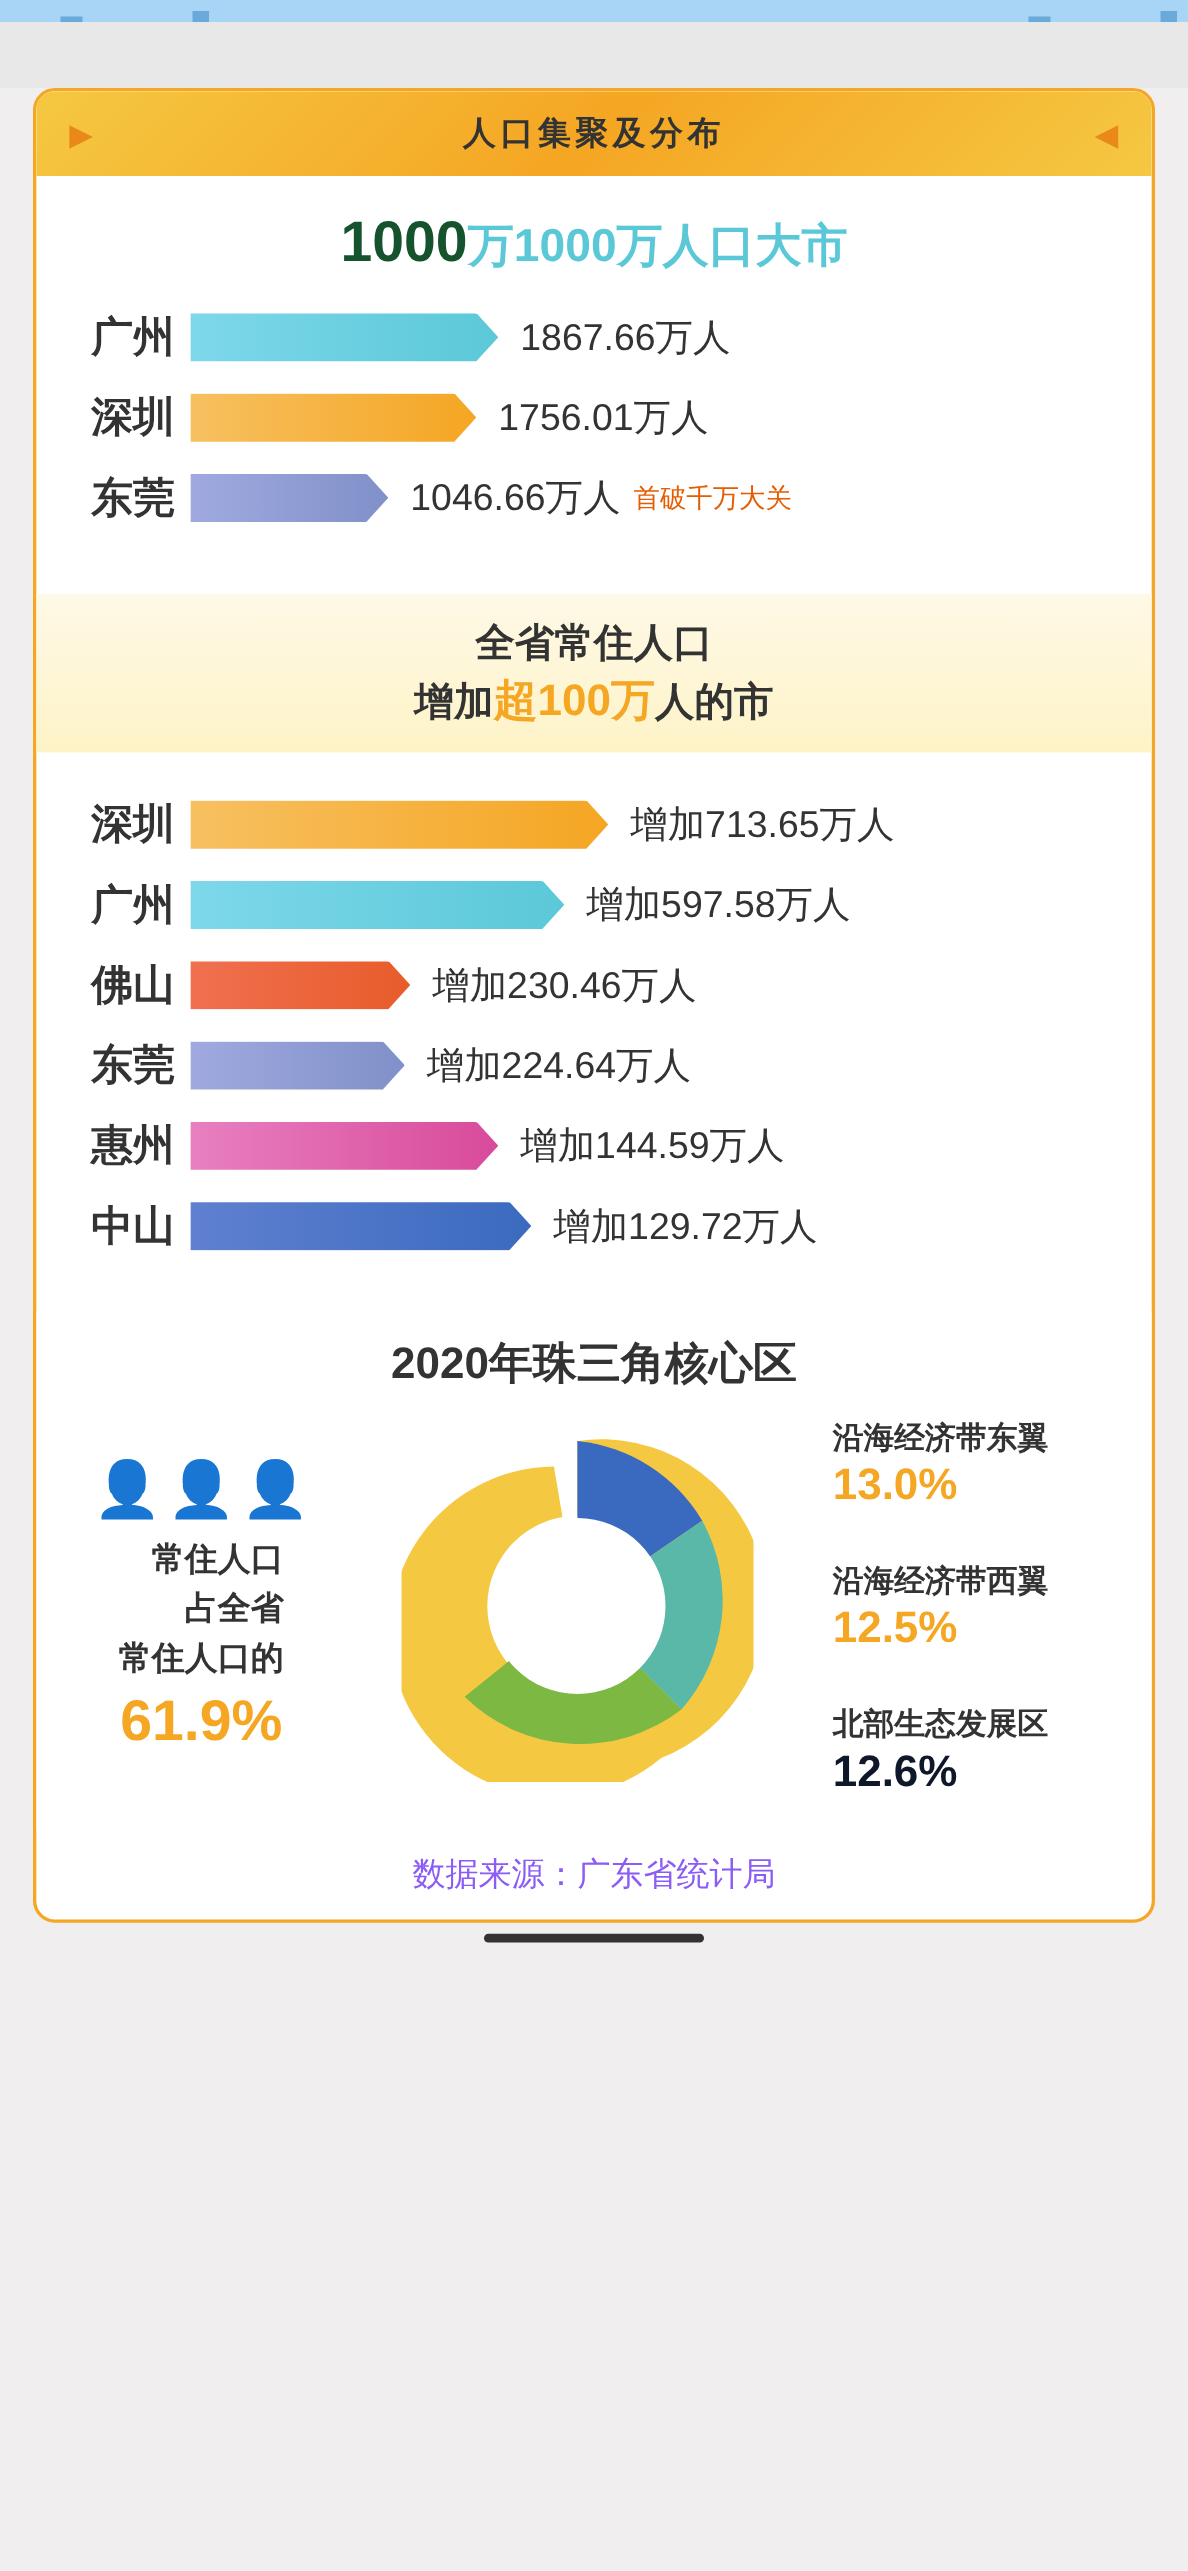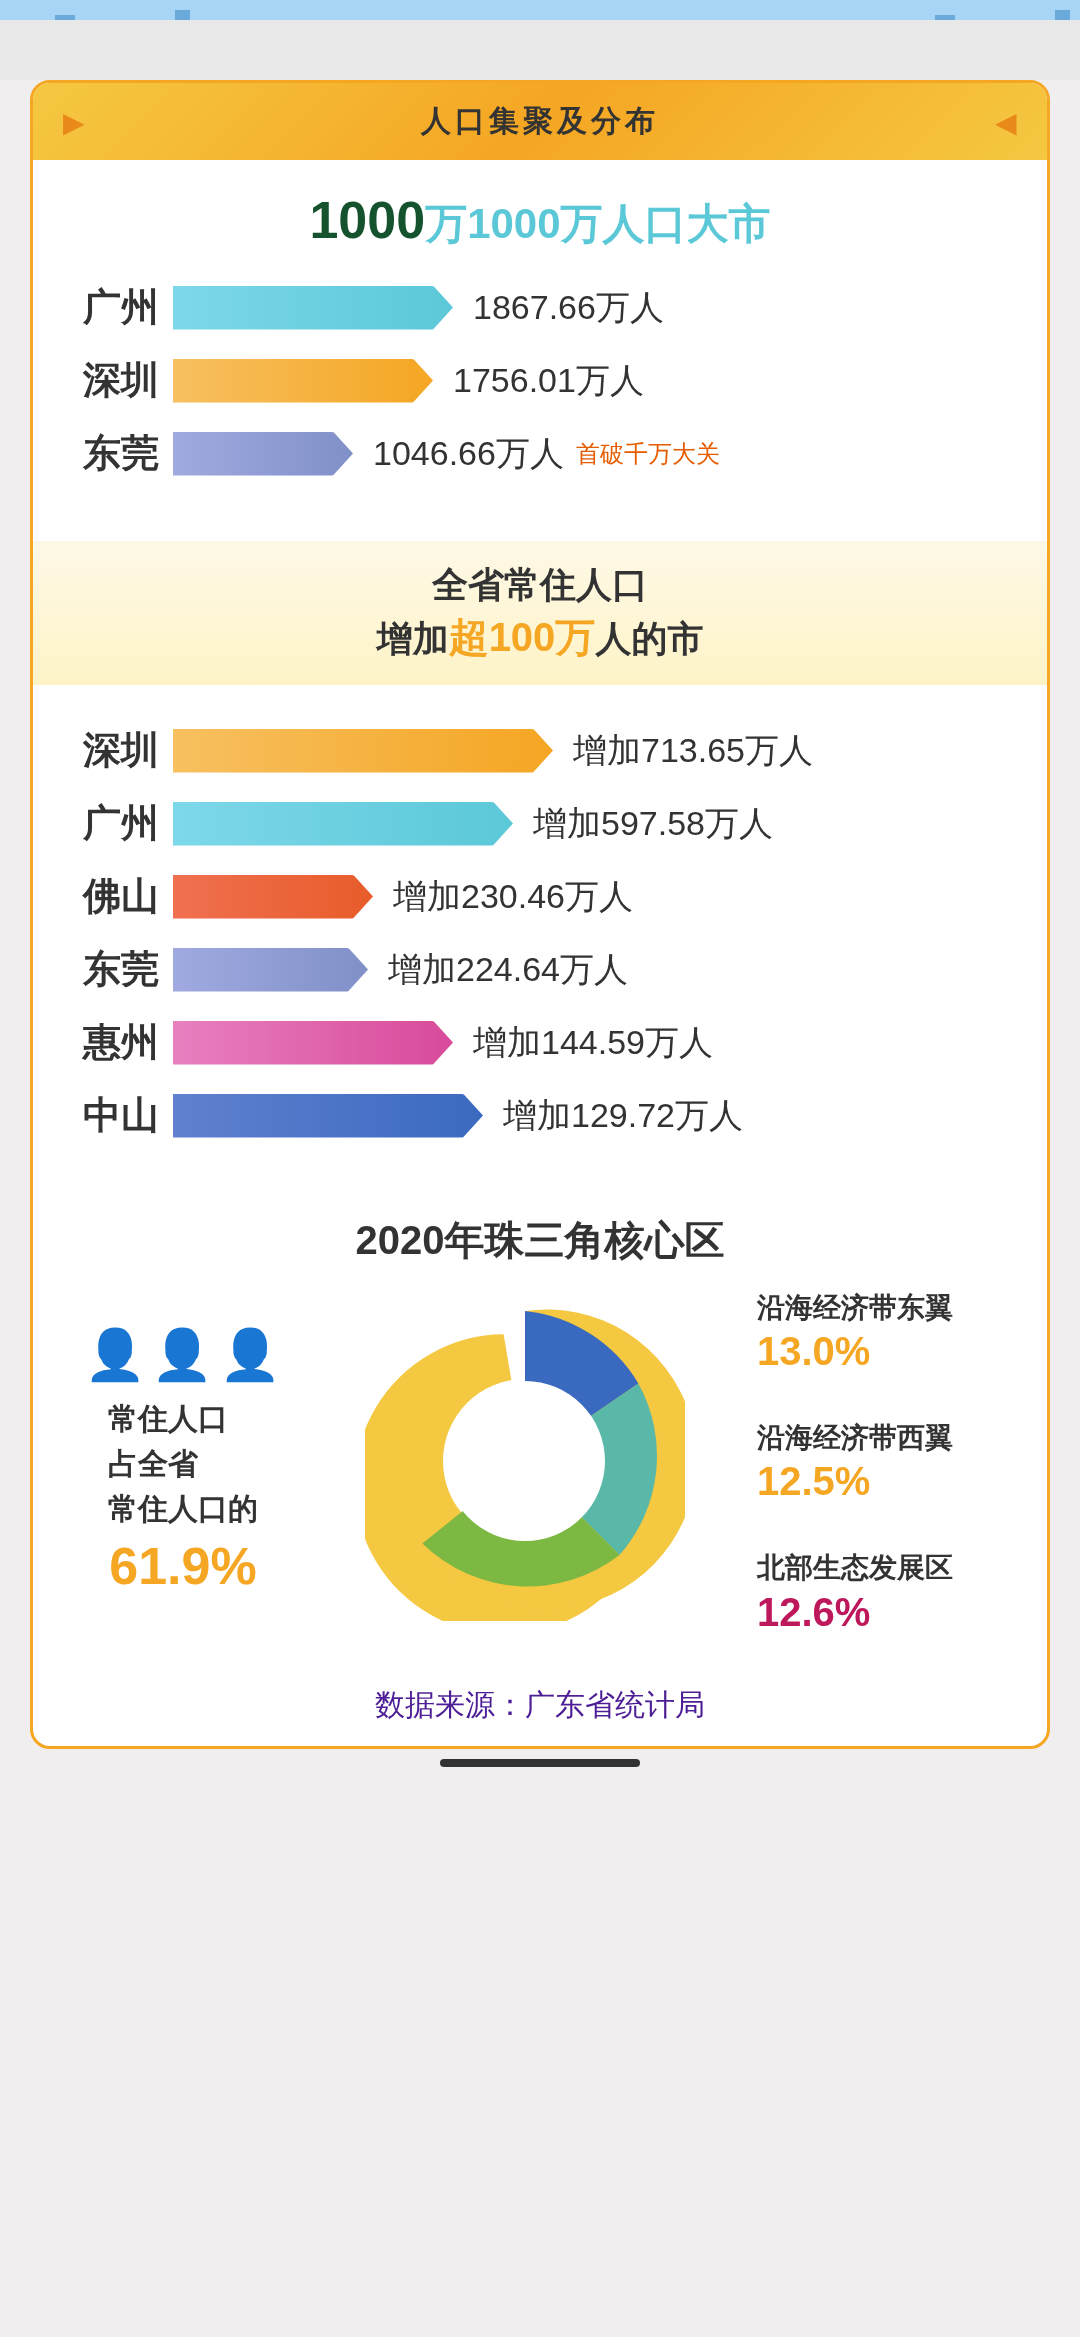--- a/index.html
+++ b/index.html
@@ -150,21 +150,21 @@
       gap: 5px;
       margin-bottom: 12px;
     }
     .person-icon {
       font-size: 50px;
       color: #7cb842;
     }
     .donut-label {
       font-size: 30px;
       color: #333;
-      text-align: left;
+      text-align: right;
       line-height: 1.5;
       font-weight: 600;
     }
     .donut-percent {
       font-size: 52px;
       font-weight: 900;
       color: #f5a623;
       margin-top: 5px;
     }
     .donut-chart-wrap {
@@ -197,21 +197,21 @@
       font-size: 40px;
       font-weight: 900;
       margin-top: 2px;
     }
 
     
     .data-source {
       text-align: center;
       padding: 20px;
       font-size: 30px;
-      color: #4c1d95;
+      color: #8b5cf6;
     }
 
     
     .bottom-bar {
       width: 200px;
       height: 8px;
       background: #333;
       border-radius: 4px;
       margin: 10px auto;
     }
@@ -383,21 +383,21 @@
           <div class="legend-item">
             <span class="legend-label">沿海经济带东翼</span>
             <span class="legend-value" style="color:#f5a623;">13.0%</span>
           </div>
           <div class="legend-item">
             <span class="legend-label">沿海经济带西翼</span>
             <span class="legend-value" style="color:#f5a623;">12.5%</span>
           </div>
           <div class="legend-item">
             <span class="legend-label">北部生态发展区</span>
-            <span class="legend-value" style="color:#be185d;">12.6%</span>
+            <span class="legend-value" style="color:#0f172a;">12.6%</span>
           </div>
         </div>
       </div>
     </div>
 
     <div class="data-source">
       <span>数据来源：广东省统计局</span>
     </div>
   </div>
 

